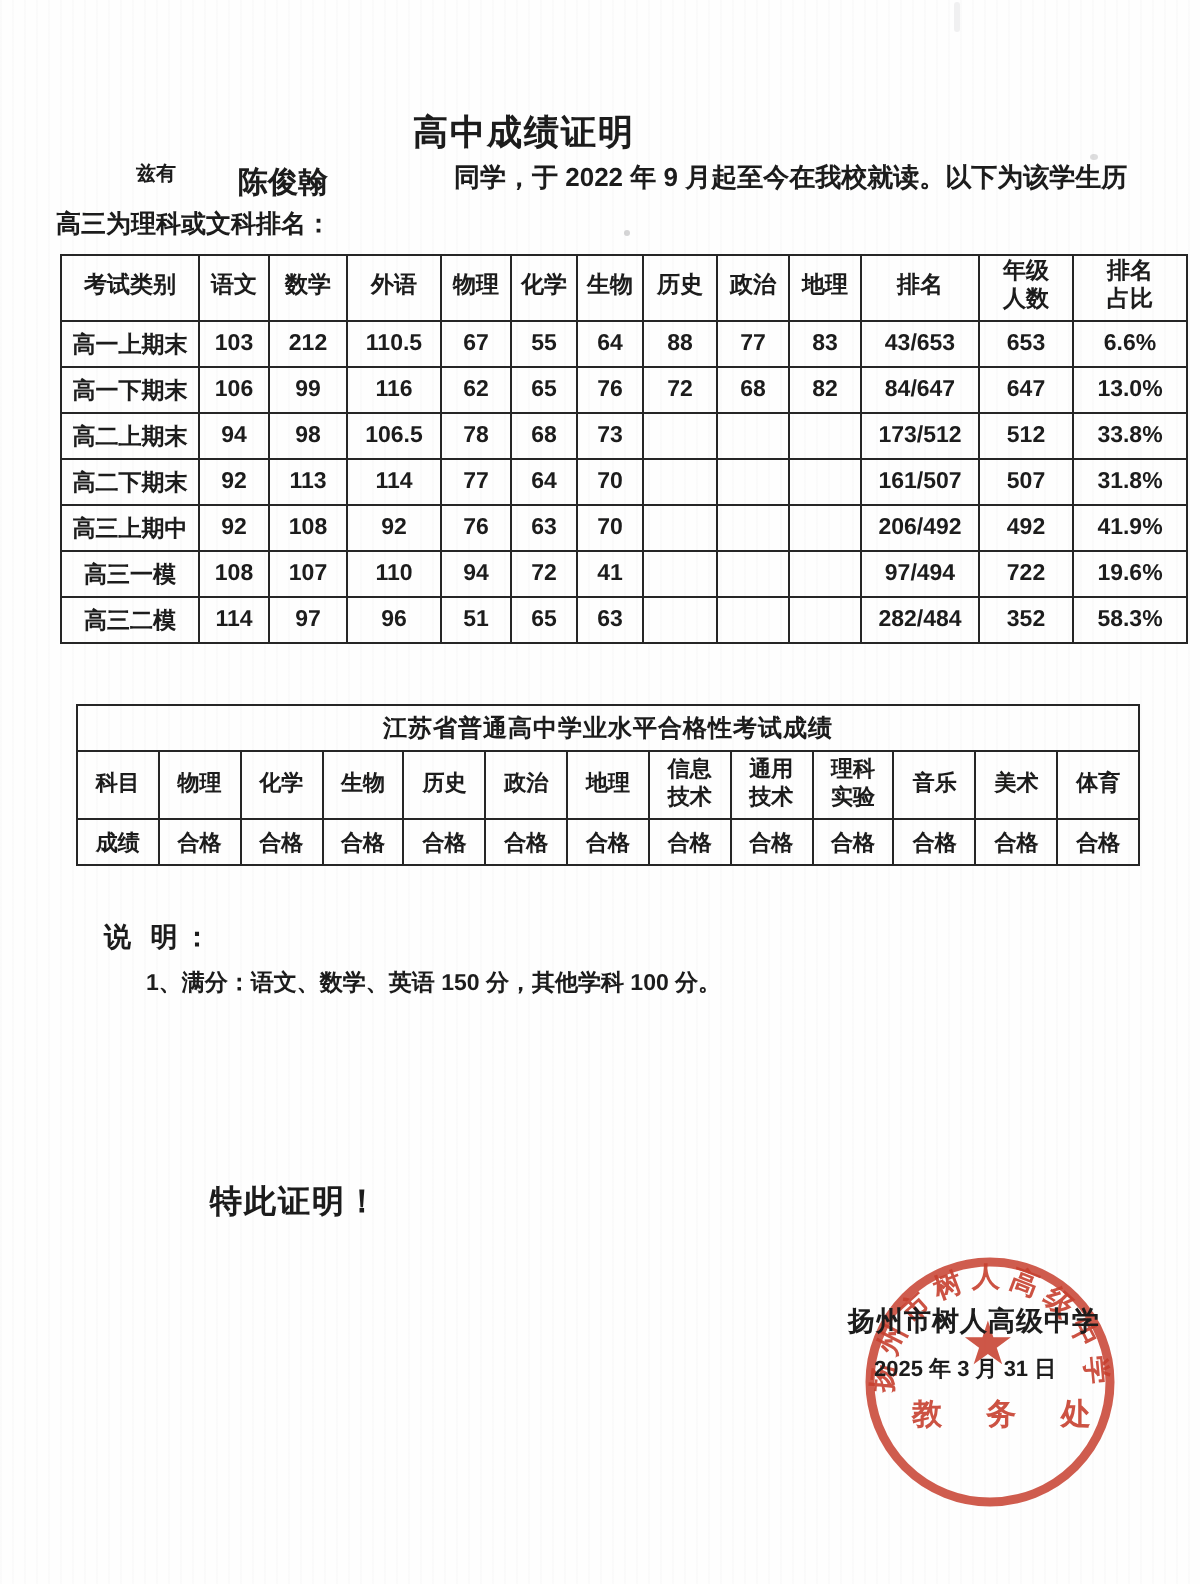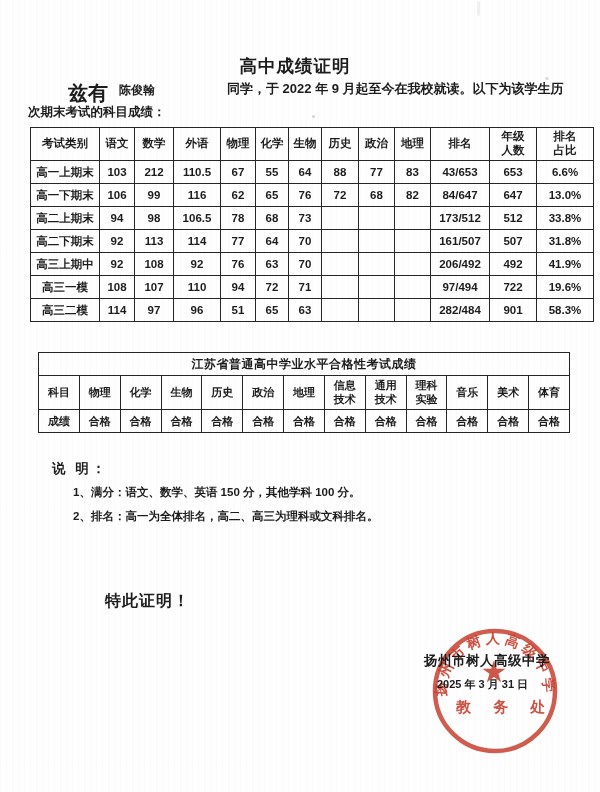--- a/index.html
+++ b/index.html
@@ -10,24 +10,24 @@
   }
   body::before{
     content:"";position:absolute;inset:0;pointer-events:none;
     background:repeating-linear-gradient(90deg,
       rgba(70,70,80,0.018) 0px, rgba(70,70,80,0.018) 1px,
       transparent 1px, transparent 6px);
   }
   .abs{position:absolute;}
   .doc-title{
     top:42px;left:0;width:524px;text-align:center;
-    font-size:17.5px;letter-spacing:1px;margin-left:33px;
+    font-size:17.5px;letter-spacing:1px;
   }
-  .intro-prefix{top:80px;left:68px;font-size:20px;}
-  .student-name{top:82px;left:119px;font-size:12px;}
+  .intro-prefix{top:80px;left:68px;font-size:10px;}
+  .student-name{top:82px;left:119px;font-size:15px;}
   .intro-rest{top:80px;left:227px;font-size:13px;}
   .intro-line2{top:104px;left:28px;font-size:12.5px;}
 
   table{border-collapse:collapse;table-layout:fixed;background:transparent;}
   th,td{border:1.5px solid #262626;text-align:center;vertical-align:middle;
         padding:0;font-weight:700;overflow:hidden;}
 
   .score-table{top:127px;left:30px;width:550px;}
   .score-table thead th{height:32px;font-size:11.5px;white-space:pre-line;line-height:1.2;}
   .score-table tbody td{height:22px;font-size:11.5px;}
@@ -74,21 +74,21 @@
 </head>
 <body>
 
 <div>
 
   <h1 class="abs doc-title">高中成绩证明</h1>
 
   <span class="abs intro-prefix">兹有</span>
   <span class="abs student-name">陈俊翰</span>
   <span class="abs intro-rest">同学，于 2022 年 9 月起至今在我校就读。以下为该学生历</span>
-  <span class="abs intro-line2">次期末考试的科目成绩：</span>
+  <span class="abs intro-line2">高三为理科或文科排名：</span>
 
   <table class="abs score-table">
     <thead>
         <tr id="score-head">
           <th>考试类别</th>
           <th>语文</th>
           <th>数学</th>
           <th>外语</th>
           <th>物理</th>
           <th>化学</th>
@@ -179,41 +179,41 @@
           <td>492</td>
           <td>41.9%</td>
         </tr>
         <tr>
           <td>高三一模</td>
           <td>108</td>
           <td>107</td>
           <td>110</td>
           <td>94</td>
           <td>72</td>
-          <td>71</td>
+          <td>41</td>
           <td></td>
           <td></td>
           <td></td>
           <td>97/494</td>
           <td>722</td>
           <td>19.6%</td>
         </tr>
         <tr>
           <td>高三二模</td>
           <td>114</td>
           <td>97</td>
           <td>96</td>
           <td>51</td>
           <td>65</td>
           <td>63</td>
           <td></td>
           <td></td>
           <td></td>
           <td>282/484</td>
-          <td>901</td>
+          <td>352</td>
           <td>58.3%</td>
         </tr>
       </tbody>
   </table>
 
   <table class="abs level-table">
     <thead>
       <tr>
         <th class="level-title-cell" colspan="13">江苏省普通高中学业水平合格性考试成绩</th>
       </tr>
@@ -251,21 +251,20 @@
           <td>合格</td>
           <td>合格</td>
           <td>合格</td>
         </tr>
       </tbody>
   </table>
 
   <div class="abs notes-heading">说 明：</div>
   <div class="abs notes-list" id="notes-list">
       <div class="note-item">1、满分：语文、数学、英语 150 分，其他学科 100 分。</div>
-      <div class="note-item">2、排名：高一为全体排名，高二、高三为理科或文科排名。</div>
     </div>
 
   <div class="abs closing-statement">特此证明！</div>
 
   <svg class="abs stamp" viewBox="0 0 130 130">
     <circle class="stamp-ring" cx="65" cy="65" r="60"></circle>
     <path id="sealArc" d="M 18,80 A 49,49 0 1 1 112,80" fill="none"></path>
     <text class="stamp-arc-text"><textPath href="#sealArc" startOffset="50%" text-anchor="middle">扬州市树人高级中学</textPath></text>
     <text class="stamp-star" x="64" y="56">★</text>
     <text class="stamp-office" x="26" y="86">教 务 处</text>

